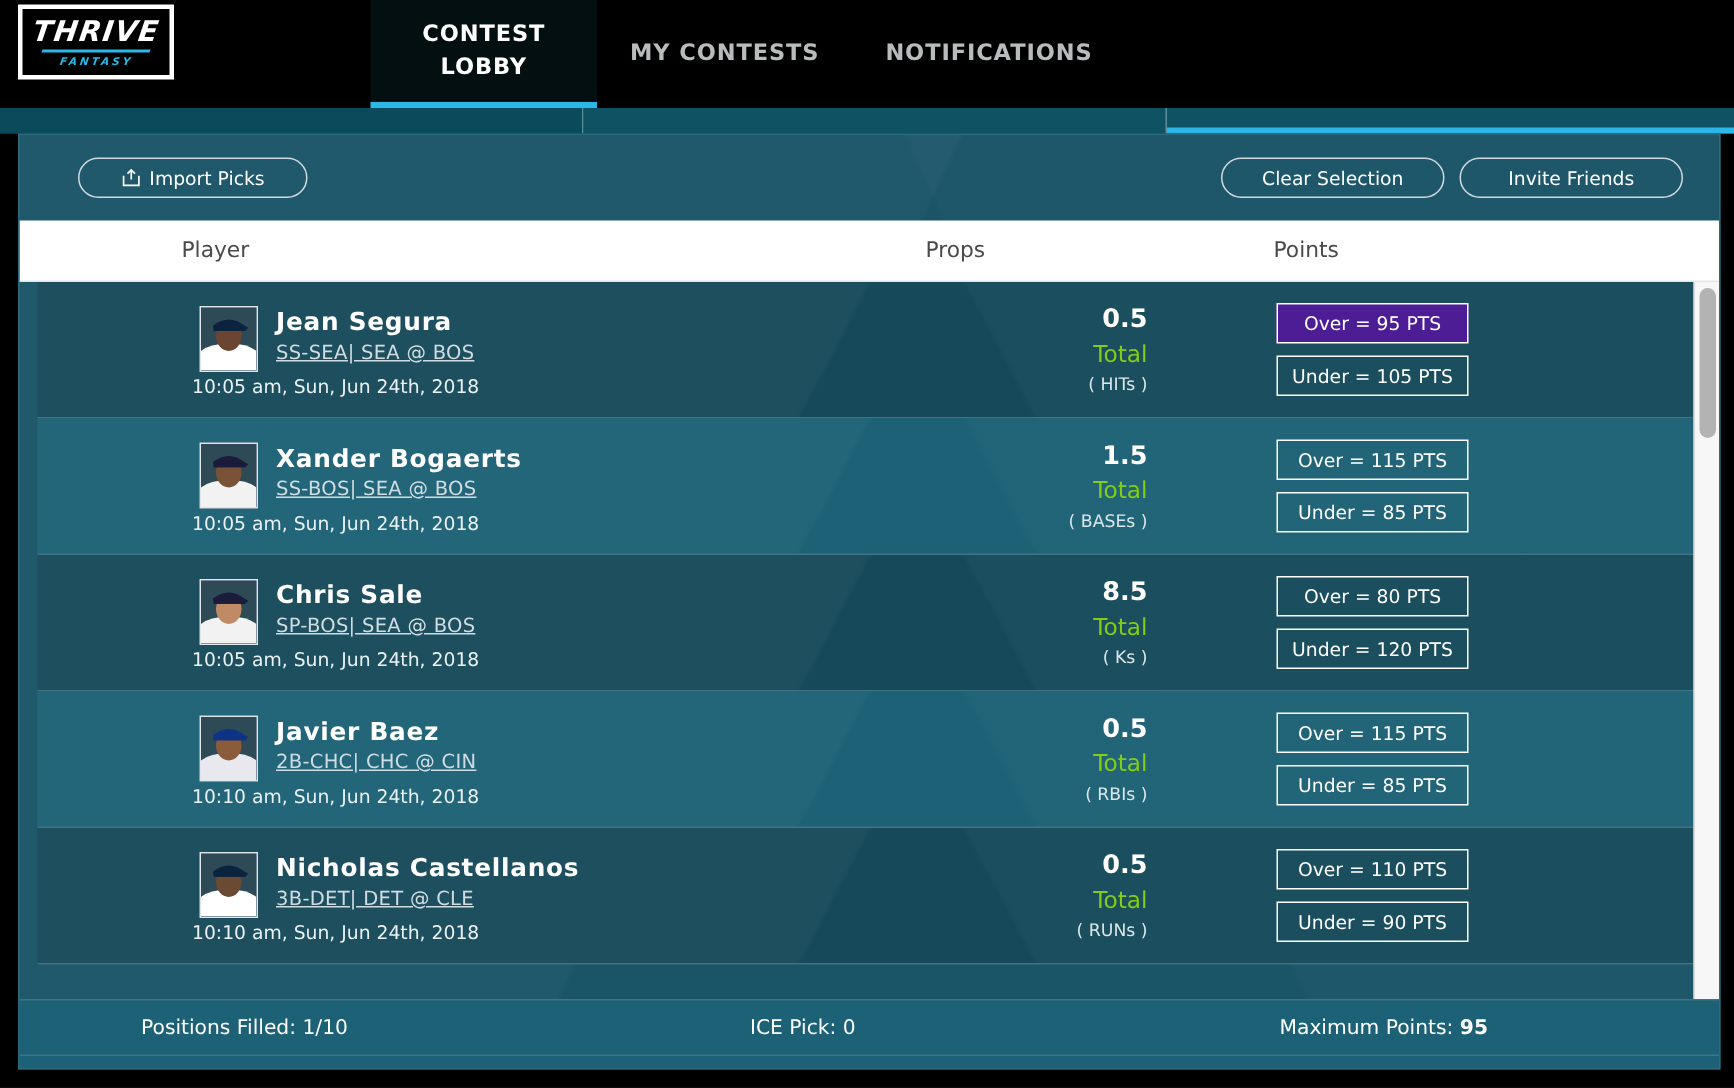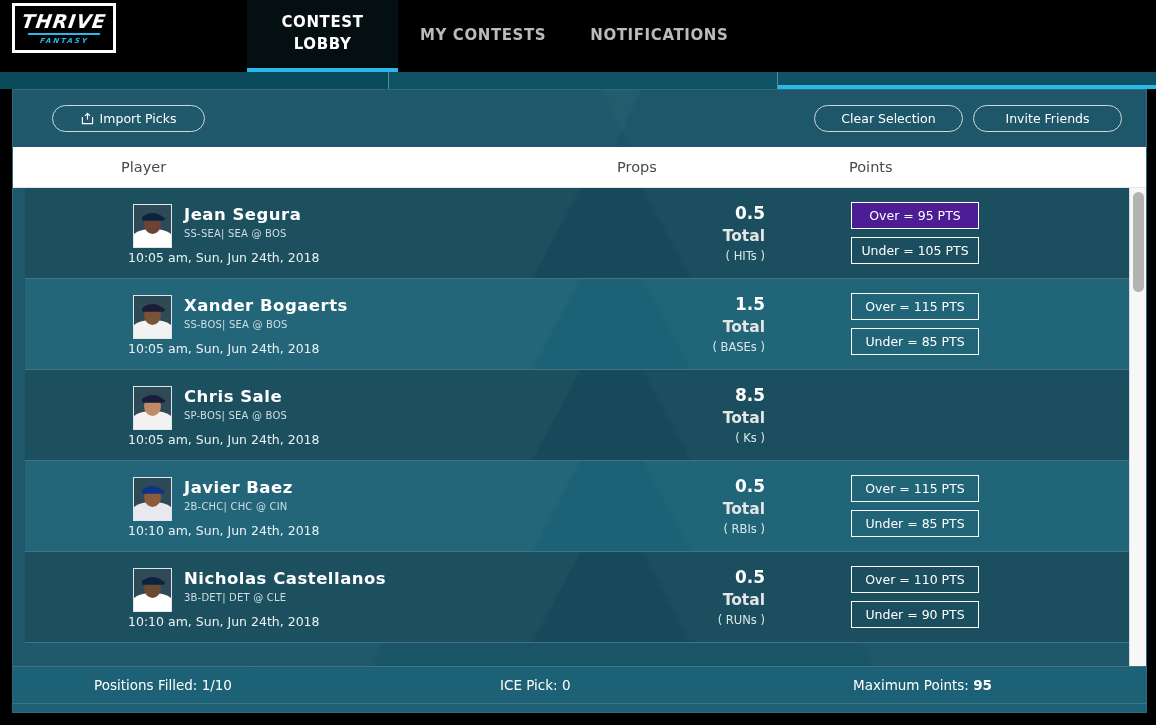--- a/index.html
+++ b/index.html
@@ -121,36 +121,36 @@
     border: 1px solid #dfe6e8; overflow: hidden; background: #2d3f52;
   }
   .avatar svg { display: block; }
   .pname {
     position: absolute; left: 159px; top: 17px;
     color: #ffffff; font-size: 16.5px; font-weight: bold; letter-spacing: .5px;
     font-family: "DejaVu Sans", sans-serif; white-space: nowrap;
   }
   .pmeta {
     position: absolute; left: 159px; top: 40px;
-    color: #cfdde2; font-size: 10px; letter-spacing: .2px;
-    font-family: "DejaVu Sans", sans-serif; white-space: nowrap;
+    color: #cfdde2; font-size: 13px; letter-spacing: .2px;
+    font-family: "DejaVu Sans", sans-serif; white-space: nowrap; text-decoration: underline;
   }
   .ptime {
     position: absolute; left: 103px; top: 62px;
     color: #eaf2f4; font-size: 12.5px; font-family: "DejaVu Sans", sans-serif;
     white-space: nowrap;
   }
 
   .cell-props {
     position: absolute; left: 560px; top: 0; width: 180px; height: 100%;
     display: flex; flex-direction: column; align-items: flex-end; justify-content: center;
     gap: 4px; z-index: 1;
   }
   .prop-line { color: #ffffff; font-size: 17px; font-weight: bold; font-family: "DejaVu Sans", sans-serif; }
-  .prop-total { color: #e5e5e5; font-size: 15.5px; font-weight: bold; font-family: "DejaVu Sans", sans-serif; }
+  .prop-total { color: #84cc16; font-size: 15.5px; font-weight: normal; font-family: "DejaVu Sans", sans-serif; }
   .prop-stat { color: #dbe7ea; font-size: 11.5px; font-family: "DejaVu Sans", sans-serif; }
 
   .cell-points {
     position: absolute; left: 826px; top: 0; width: 200px; height: 100%;
     display: flex; flex-direction: column; align-items: flex-start; justify-content: center;
     gap: 8px; z-index: 1;
   }
   .pts-btn {
     width: 128px; height: 27px; border: 1px solid #ffffff; background: transparent;
     color: #ffffff; font-size: 12.5px; font-family: "DejaVu Sans", sans-serif;
@@ -301,20 +301,24 @@
     </div>
       <div class="pname">Chris Sale</div>
       <div class="pmeta">SP-BOS| SEA @ BOS</div>
       <div class="ptime">10:05 am, Sun, Jun 24th, 2018</div>
     </div>
     <div class="cell-props">
       <div class="prop-line">8.5</div>
       <div class="prop-total">Total</div>
       <div class="prop-stat">( Ks )</div>
     </div>
+    <div class="cell-points">
+      <button class="pts-btn">Over = 80 PTS</button>
+      <button class="pts-btn">Under = 120 PTS</button>
+    </div>
           </div>
           <div class="row even">
     <div class="cell-player">
       <div class="avatar">
       <svg width="37" height="42" viewBox="0 0 37 42">
         <rect width="37" height="42" fill="#2f4a57"></rect>
         <path d="M0 42 v-13 q6-5 18.5-5 T37 29 v13 z" fill="#e8e8ee"></path>
         <ellipse cx="18.5" cy="19" rx="8.5" ry="10" fill="#8a5c3c"></ellipse>
         <path d="M8 12 q10.5-8 21 0 l2.5 1.5 -2 2 H8.5 z" fill="#0e3386"></path>
         <path d="M8.5 13 h21 v2.5 h-21 z" fill="#0e3386"></path>

